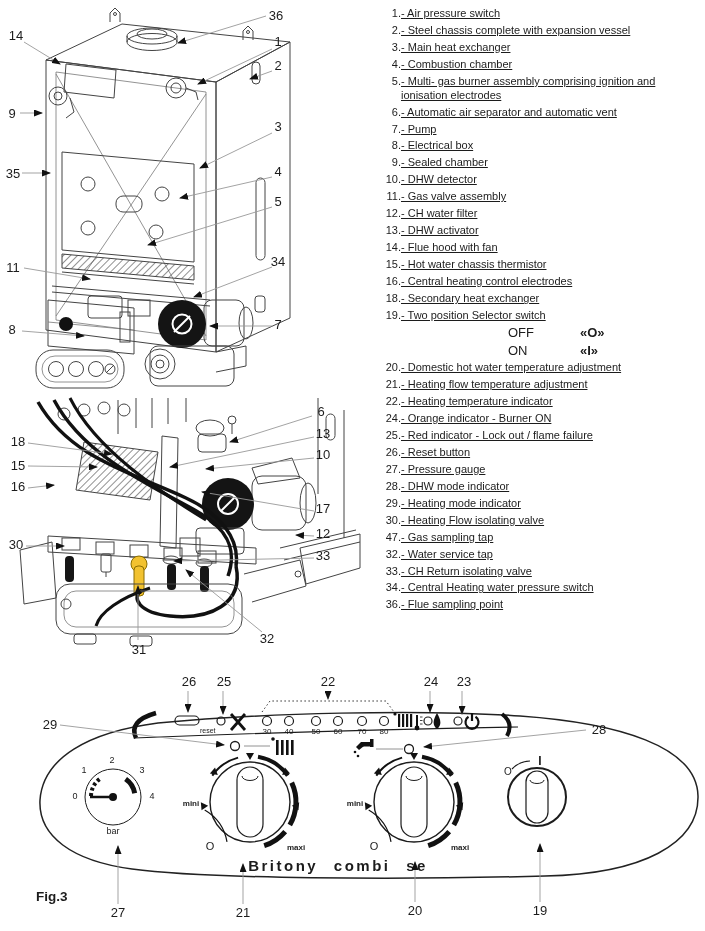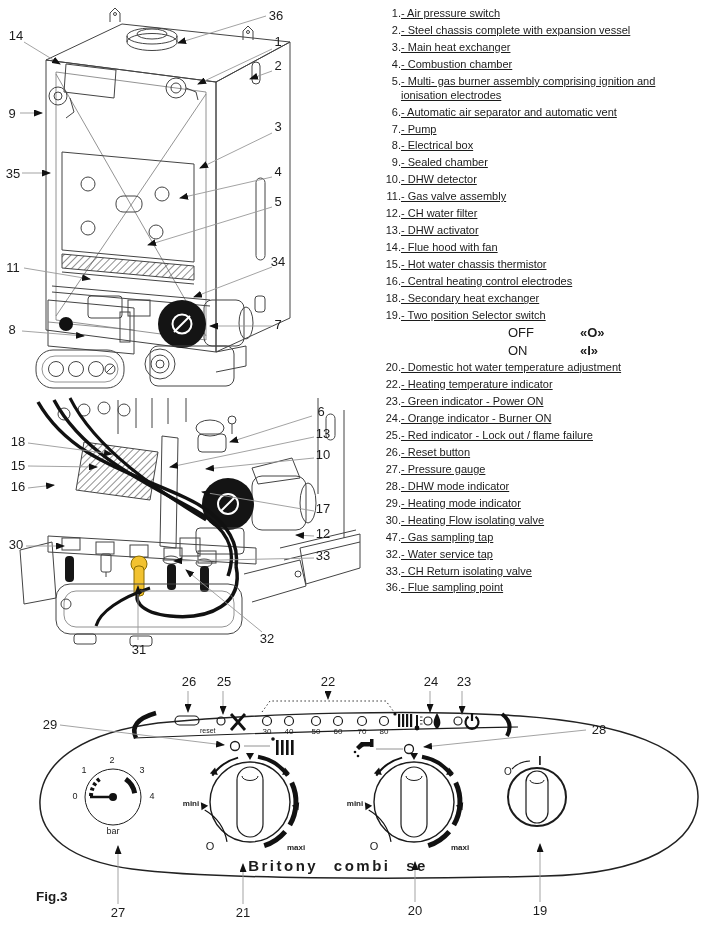--- a/index.html
+++ b/index.html
@@ -368,28 +368,28 @@
       </div>
       <div class="srow">
         <span class="slab">ON</span>
         <span class="ssym">«I»</span>
       </div>
       <div class="prow">
         <span class="pnum">20.</span>
         <span class="ptxt">- Domestic hot water temperature adjustment</span>
       </div>
       <div class="prow">
+        <span class="pnum">21.</span>
+        <span class="ptxt">- Heating flow temperature adjustment</span>
+      </div>
+      <div class="prow">
         <span class="pnum">22.</span>
         <span class="ptxt">- Heating temperature indicator</span>
       </div>
       <div class="prow">
-        <span class="pnum">23.</span>
-        <span class="ptxt">- Green indicator - Power ON</span>
-      </div>
-      <div class="prow">
         <span class="pnum">24.</span>
         <span class="ptxt">- Orange indicator - Burner ON</span>
       </div>
       <div class="prow">
         <span class="pnum">25.</span>
         <span class="ptxt">- Red indicator - Lock out / flame failure</span>
       </div>
       <div class="prow">
         <span class="pnum">26.</span>
         <span class="ptxt">- Reset button</span>
@@ -414,20 +414,24 @@
         <span class="pnum">47.</span>
         <span class="ptxt">- Gas sampling tap</span>
       </div>
       <div class="prow">
         <span class="pnum">32.</span>
         <span class="ptxt">- Water service tap</span>
       </div>
       <div class="prow">
         <span class="pnum">33.</span>
         <span class="ptxt">- CH Return isolating valve</span>
+      </div>
+      <div class="prow">
+        <span class="pnum">34.</span>
+        <span class="ptxt">- Central Heating water pressure switch</span>
       </div>
       <div class="prow">
         <span class="pnum">36.</span>
         <span class="ptxt">- Flue sampling point</span>
       </div>
     </div>
 
   <svg id="panel" width="705" height="263" viewBox="0 0 705 263">
     <defs>
       <marker id="ar3" markerUnits="userSpaceOnUse" markerWidth="9" markerHeight="7" refX="8" refY="3.5" orient="auto">

